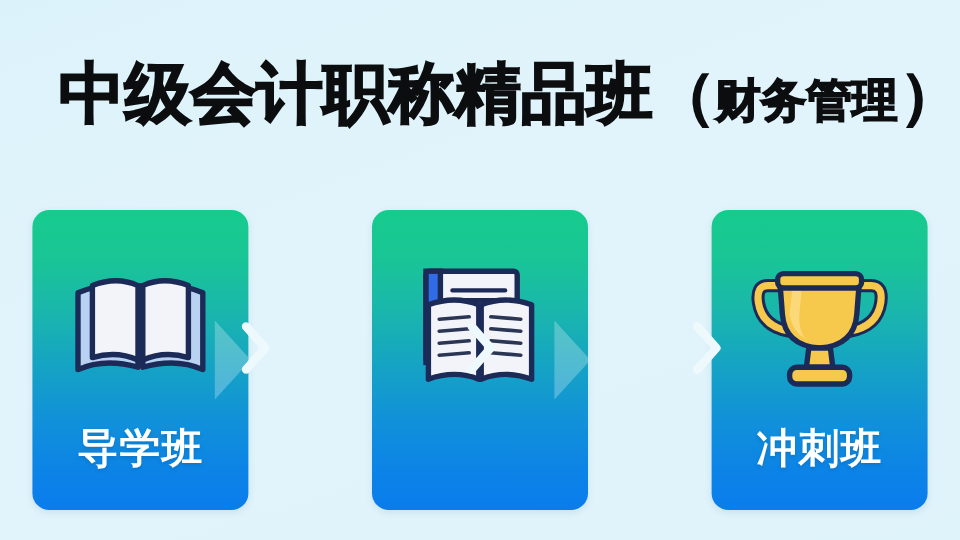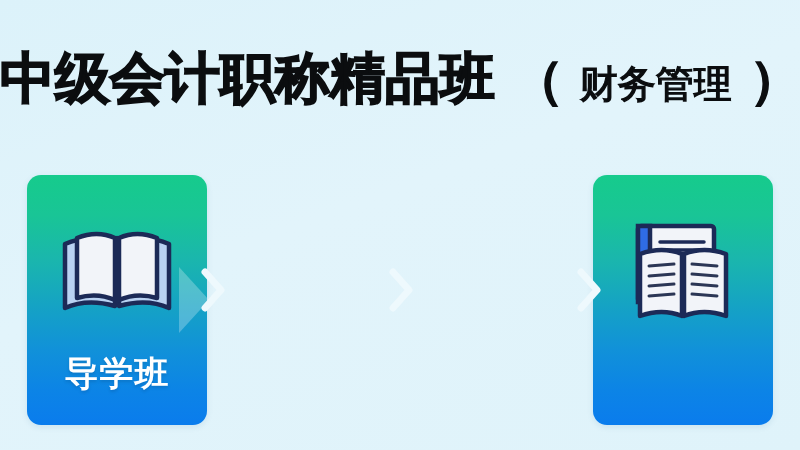--- a/index.html
+++ b/index.html
@@ -9,35 +9,35 @@
     font-family:"Liberation Sans","DejaVu Sans",sans-serif;
   }
   .poster{
     position:relative;width:800px;height:450px;
     background:linear-gradient(160deg,#dcf2fa 0%,#e2f4fb 45%,#dff3fa 100%);
     overflow:hidden;
   }
   
   .title-wrap{
     position:absolute;left:0;top:48px;width:800px;
-    display:flex;align-items:baseline;justify-content:space-between;
+    display:flex;align-items:baseline;justify-content:flex-end;
     white-space:nowrap;
   }
   .title-main{
     font-size:55px;line-height:60px;
     font-weight:900;color:#0b0d0f;
     letter-spacing:0px;
     -webkit-text-stroke:1.6px #0b0d0f;
   }
   .title-paren{
     font-size:50px;line-height:60px;font-weight:900;color:#0b0d0f;
     -webkit-text-stroke:1.3px #0b0d0f;margin-left:2px;
   }
   .title-sub{
-    font-size:38px;line-height:60px;font-weight:400;color:#0b0d0f;
+    font-size:38px;line-height:60px;font-weight:700;color:#0b0d0f;
     -webkit-text-stroke:1.4px #0b0d0f;letter-spacing:0px;
   }
   
   .cards{
     position:absolute;left:27px;top:175px;
     width:746px;height:182px;
     display:flex;justify-content:space-between;align-items:stretch;
   }
   .card{
     position:relative;
@@ -125,20 +125,42 @@
             <line x1="27" y1="76" x2="52" y2="74"></line>
             <line x1="70" y1="44" x2="95" y2="46"></line>
             <line x1="70" y1="54" x2="95" y2="56"></line>
             <line x1="70" y1="64" x2="95" y2="66"></line>
             <line x1="70" y1="74" x2="95" y2="76"></line>
           </g>
         </svg>
       </div>
     </div>
 
+    <div class="card">
+
+      <div class="icon-box">
+        <svg width="118" height="112" viewBox="0 0 118 112">
+
+          <path d="M30 20 L16 20 Q6 20 8 34 Q11 54 34 58" fill="none" stroke="#1c2a57" stroke-width="11" stroke-linecap="round" stroke-linejoin="round"></path>
+          <path d="M30 20 L16 20 Q6 20 8 34 Q11 54 34 58" fill="none" stroke="#f6c84c" stroke-width="6" stroke-linecap="round" stroke-linejoin="round"></path>
+          <path d="M88 20 L102 20 Q112 20 110 34 Q107 54 84 58" fill="none" stroke="#1c2a57" stroke-width="11" stroke-linecap="round" stroke-linejoin="round"></path>
+          <path d="M88 20 L102 20 Q112 20 110 34 Q107 54 84 58" fill="none" stroke="#f6c84c" stroke-width="6" stroke-linecap="round" stroke-linejoin="round"></path>
+
+          <path d="M26 18 L92 18 L90 44 Q88 70 59 72 Q30 70 28 44 Z" fill="#f6c84c" stroke="#1c2a57" stroke-width="4.5" stroke-linejoin="round"></path>
+          <path d="M36 24 L44 24 L42 46 Q42 58 47 64 Q36 58 34 44 Z" fill="#fbd978"></path>
+
+          <rect x="24" y="10" width="70" height="12" rx="5" fill="#f6c84c" stroke="#1c2a57" stroke-width="4.5"></rect>
+
+          <path d="M50 72 L68 72 L70 88 L48 88 Z" fill="#f6c84c" stroke="#1c2a57" stroke-width="4.5" stroke-linejoin="round"></path>
+
+          <rect x="34" y="88" width="50" height="14" rx="6" fill="#f6c84c" stroke="#1c2a57" stroke-width="4.5"></rect>
+        </svg>
+      </div>
+      <div class="card-label">冲刺班</div>
+    </div>
 
   </div>
 
   <span class="chev" style="left:200px;">
     <svg width="26" height="44" viewBox="0 0 26 44">
       <polyline points="5,4 21,22 5,40" fill="none" stroke="#eef9fd" stroke-width="7" stroke-linecap="round" stroke-linejoin="round"></polyline>
     </svg>
   </span>
   <span class="chev" style="left:388px;">
     <svg width="26" height="44" viewBox="0 0 26 44">

